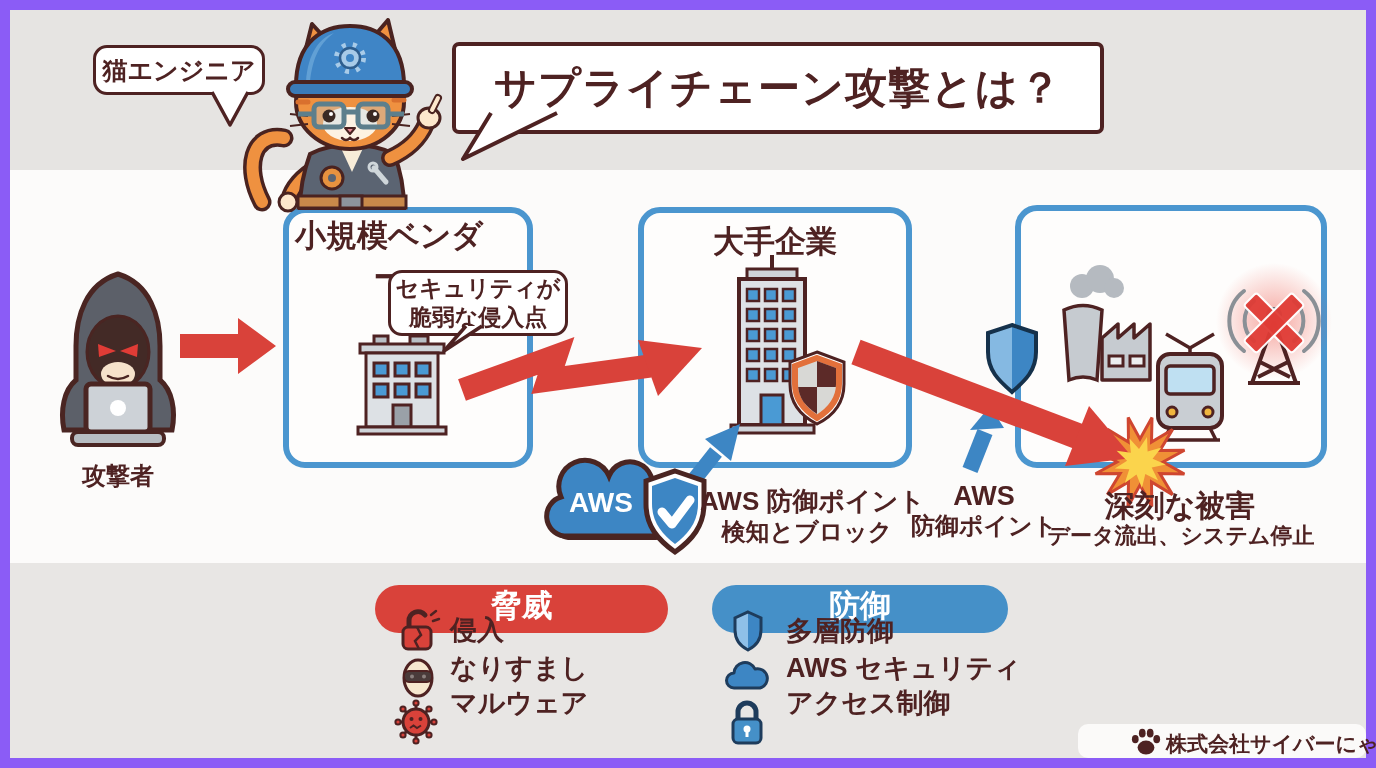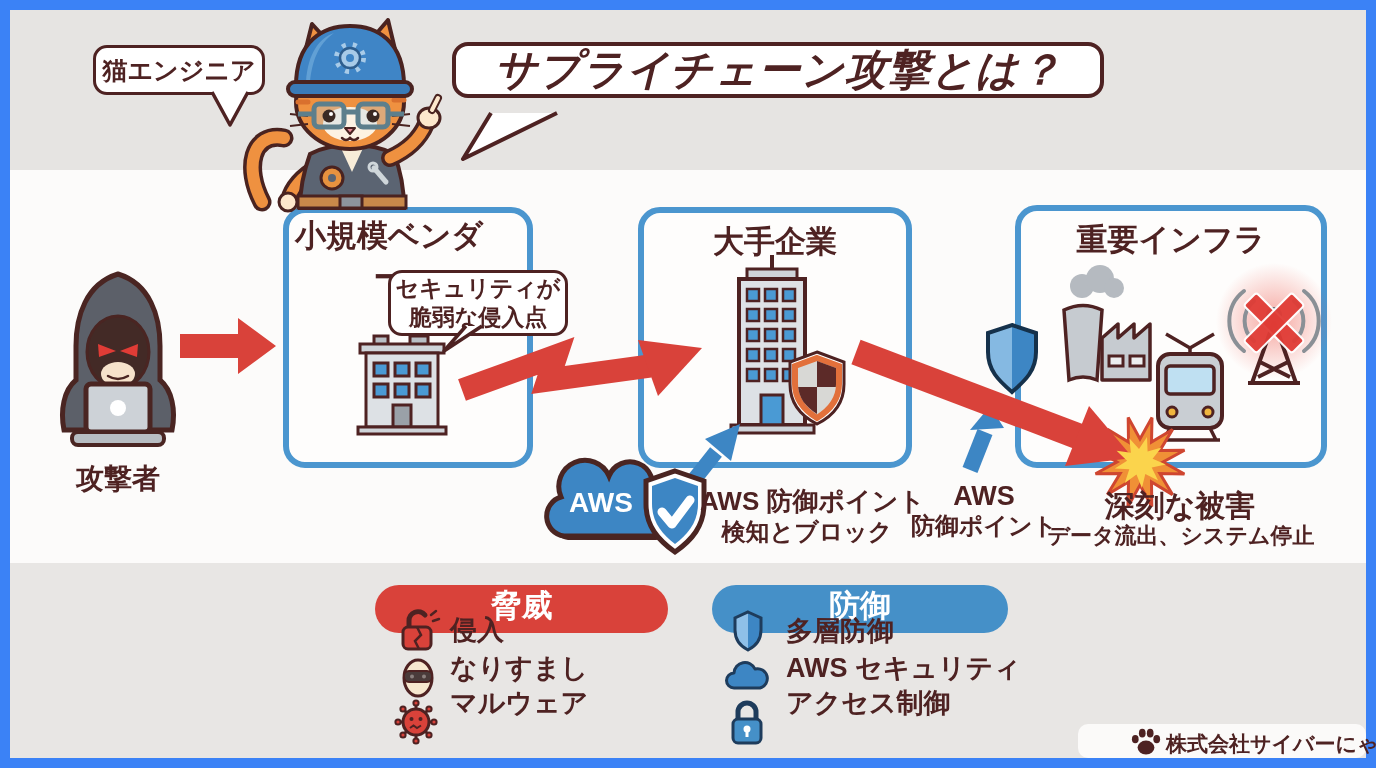--- a/index.html
+++ b/index.html
@@ -1,17 +1,17 @@
 <!DOCTYPE html>
 <html><head>
 <meta charset="utf-8">
 <style>
   html,body{margin:0;padding:0;background:#542020;}
   *{box-sizing:border-box;}
-  .stage{position:relative;width:1376px;height:768px;background:#3b82f6;overflow:hidden;
+  .stage{position:relative;width:1376px;height:768px;background:#8b5cf6;overflow:hidden;
          font-family:"Liberation Sans","DejaVu Sans",sans-serif;color:#4e2222;}
   .band{position:absolute;left:10px;width:1356px;}
   .band-header{top:10px;height:160px;background:#e6e4e2;}
   .band-main{top:170px;height:393px;background:#fcfbfa;}
   .band-legend{top:563px;height:195px;background:#e8e6e4;}
   .abs{position:absolute;}
   svg{overflow:visible;display:block;}
   .bubble{position:absolute;background:#fff;border:3.5px solid #4e2222;border-radius:14px;
           display:flex;align-items:center;justify-content:center;font-weight:bold;z-index:4;}
   .flowbox{position:absolute;top:207px;height:261px;border:6px solid #4b96cf;border-radius:22px;
@@ -36,21 +36,21 @@
   <div class="bubble" style="left:93px;top:45px;width:172px;height:50px;font-size:25px;">
     <span>猫エンジニア</span>
   </div>
   <svg class="abs z4" style="left:200px;top:92px;" width="60" height="40">
     <path d="M12,0 L30,33 L48,0" fill="#fff" stroke="#4e2222" stroke-width="3.5" stroke-linejoin="round"></path>
   </svg>
 
   <svg class="abs z3" style="left:455px;top:112px;" width="110" height="52">
     <path d="M36,1 L8,47 L102,1" fill="#fff" stroke="#4e2222" stroke-width="4" stroke-linejoin="round"></path>
   </svg>
-  <div class="bubble" style="left:452px;top:42px;width:652px;height:56px;border-width:4px;border-radius:16px;font-size:42px;letter-spacing:1px;z-index:2;font-style:italic;">
+  <div class="bubble" style="left:452px;top:42px;width:652px;height:92px;border-width:4px;border-radius:7px;font-size:42px;letter-spacing:1px;z-index:2;">
     <span>サプライチェーン攻撃とは？</span>
   </div>
 
   <svg class="abs" style="left:232px;top:6px;z-index:4;" width="240" height="202" viewBox="0 0 240 202">
     <path d="M30,196 C12,162 20,126 52,132" fill="none" stroke="#4a2320" stroke-width="19" stroke-linecap="round"></path>
     <path d="M30,196 C12,162 20,126 52,132" fill="none" stroke="#ef9140" stroke-width="12" stroke-linecap="round"></path>
     <path d="M85,162 C70,170 60,182 57,194" fill="none" stroke="#4a2320" stroke-width="18" stroke-linecap="round"></path>
     <path d="M85,162 C70,170 60,182 57,194" fill="none" stroke="#ef9140" stroke-width="11" stroke-linecap="round"></path>
     <circle cx="56" cy="196" r="9" fill="#fde7cc" stroke="#4a2320" stroke-width="3"></circle>
     <path d="M78,148 C70,170 68,190 68,202 L172,202 C172,188 170,168 162,148 C140,136 100,136 78,148 Z" fill="#5b6472" stroke="#4a2320" stroke-width="4"></path>
@@ -95,28 +95,27 @@
     <path d="M62,6 C30,16 20,48 20,78 L20,112 C8,122 4,142 8,162 L116,162 C120,142 116,122 104,112 L104,78 C104,48 94,16 62,6 Z" fill="#5c6069" stroke="#4a2522" stroke-width="5"></path>
     <ellipse cx="62" cy="84" rx="31" ry="36" fill="#432a26" stroke="#4a2522" stroke-width="3"></ellipse>
     <polygon points="42,76 60,83 43,89" fill="#e03c36"></polygon>
     <polygon points="82,76 64,83 81,89" fill="#e03c36"></polygon>
     <ellipse cx="62" cy="106" rx="17" ry="12" fill="#f6e2cb"></ellipse>
     <path d="M52,108 Q62,114 72,108" fill="none" stroke="#4a2522" stroke-width="2.5" stroke-linecap="round"></path>
     <rect x="30" y="116" width="64" height="48" rx="5" fill="#cdd2d7" stroke="#4a2522" stroke-width="5"></rect>
     <circle cx="62" cy="140" r="8" fill="#fff"></circle>
     <rect x="16" y="164" width="92" height="13" rx="6" fill="#b8bdc2" stroke="#4a2522" stroke-width="4"></rect>
   </svg>
-  <div class="lbl" style="left:43px;top:460px;width:150px;text-align:center;font-size:28px;">攻撃者</div>
+  <div class="lbl" style="left:43px;top:460px;width:150px;text-align:center;font-size:24px;">攻撃者</div>
 
   <div class="flowbox" style="left:283px;width:250px;"></div>
   <div class="boxtitle" style="left:283px;top:215px;width:212px;">小規模ベンダー</div>
   <div class="flowbox" style="left:638px;width:274px;"></div>
   <div class="boxtitle" style="left:638px;top:221px;width:274px;text-align:center;">大手企業</div>
   <div class="flowbox" style="left:1015px;top:205px;width:312px;height:263px;"></div>
-  <div class="boxtitle" style="left:1015px;top:219px;width:312px;">重要インフラ</div>
 
   <svg class="abs z2" style="left:352px;top:336px;" width="100" height="98" viewBox="0 0 100 98">
     <rect x="22" y="0" width="14" height="9" fill="#b9bfc5" stroke="#4e2222" stroke-width="3"></rect>
     <rect x="58" y="0" width="18" height="9" fill="#b9bfc5" stroke="#4e2222" stroke-width="3"></rect>
     <rect x="8" y="8" width="84" height="9" fill="#cfd4d9" stroke="#4e2222" stroke-width="3"></rect>
     <rect x="14" y="17" width="72" height="74" fill="#dde1e5" stroke="#4e2222" stroke-width="3"></rect>
     <rect x="22" y="27" width="14" height="13" fill="#4a9ad4" stroke="#4e2222" stroke-width="3"></rect>
     <rect x="43" y="27" width="14" height="13" fill="#4a9ad4" stroke="#4e2222" stroke-width="3"></rect>
     <rect x="64" y="27" width="14" height="13" fill="#4a9ad4" stroke="#4e2222" stroke-width="3"></rect>
     <rect x="22" y="48" width="14" height="13" fill="#4a9ad4" stroke="#4e2222" stroke-width="3"></rect>

